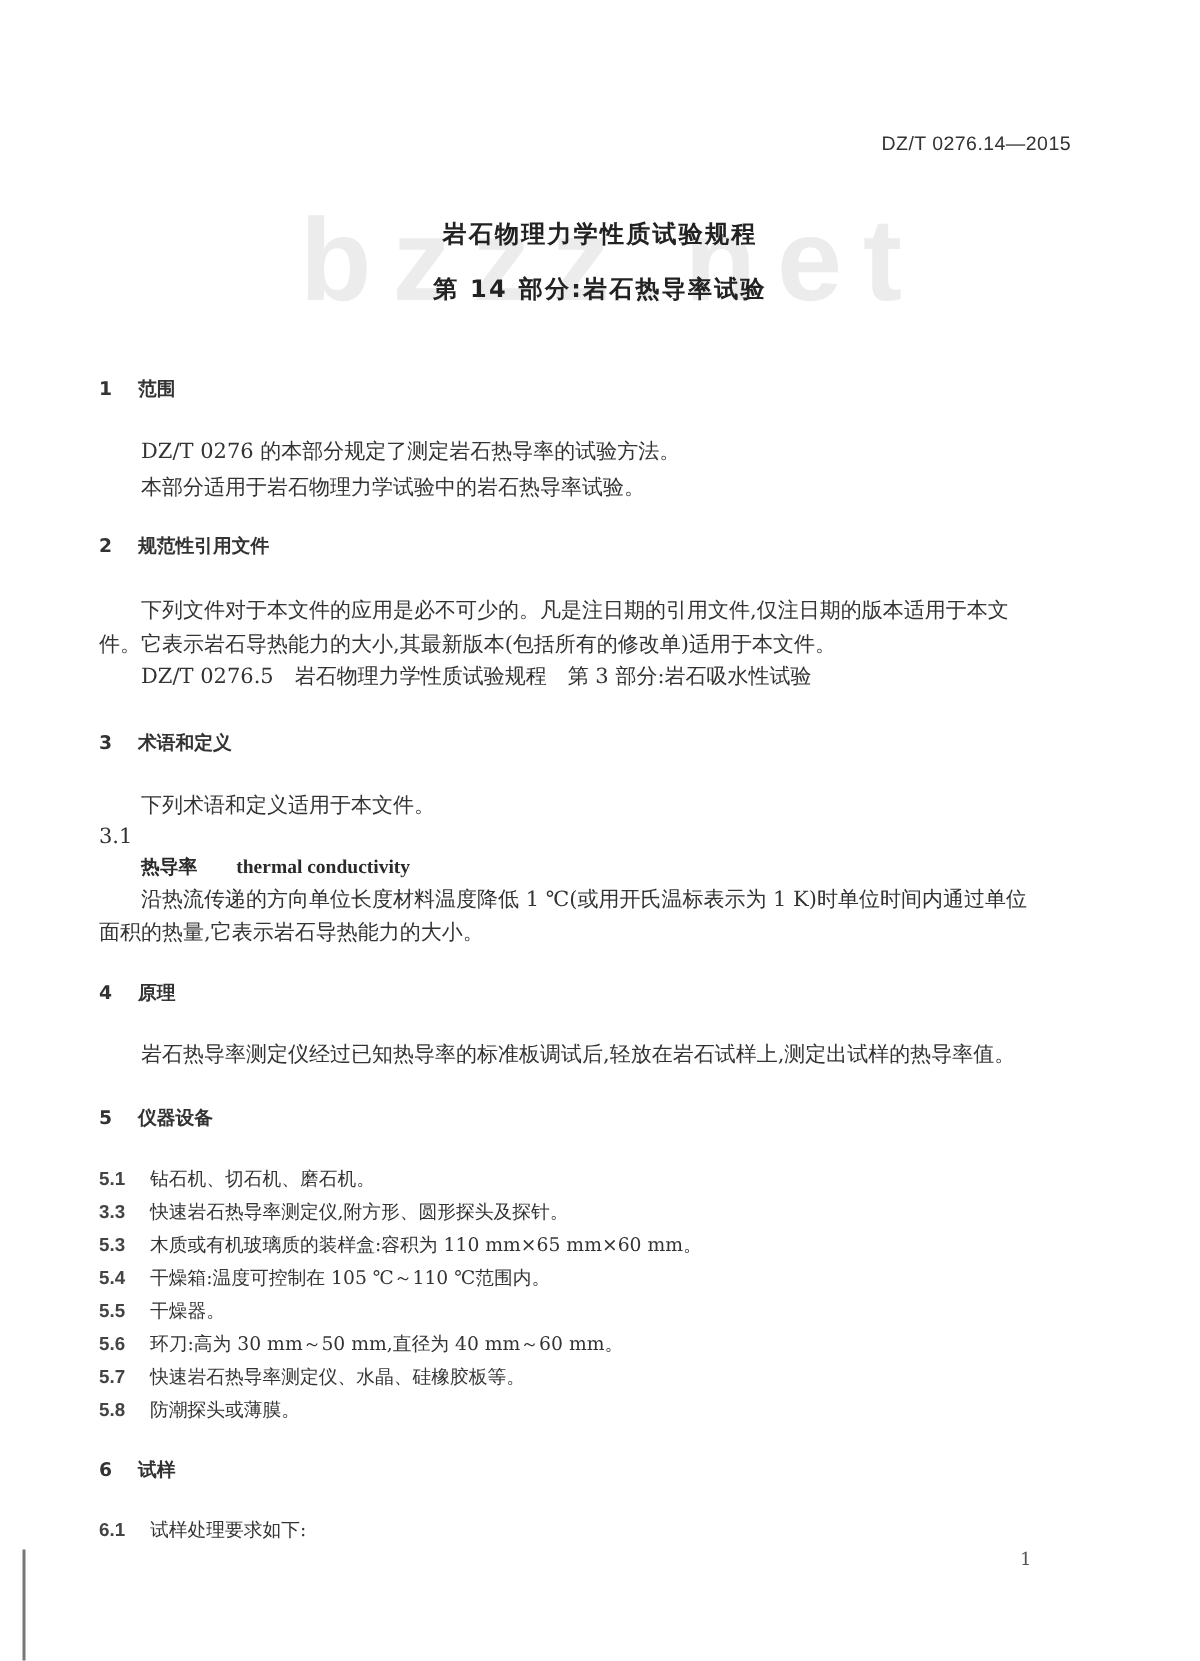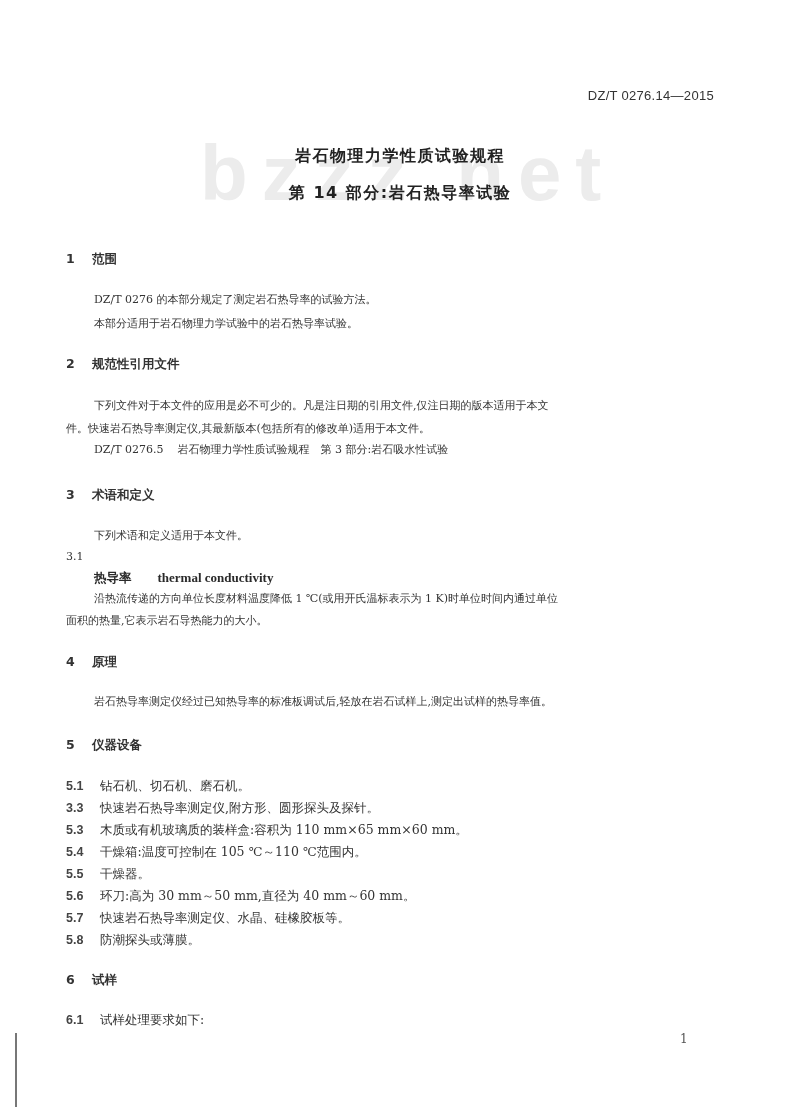--- a/index.html
+++ b/index.html
@@ -21,21 +21,21 @@
     left: 0; width: 800px; text-align: center; font-size: 16px; font-weight: bold;
     font-family: "DejaVu Sans", "Liberation Sans", sans-serif; color: #222; z-index: 1; letter-spacing: 1.5px;
   }
   .title.l1 { top: 146px; }
   .title.l2 { top: 183px; }
   .sec-head {
     left: 66px; font-size: 12.5px; font-weight: bold;
     font-family: "DejaVu Sans", "Liberation Sans", sans-serif; color: #333;
   }
   .sec-head .num { display: inline-block; width: 26px; }
-  .para { font-size: 11px; color: #333; white-space: nowrap; text-align: right; }
+  .para { font-size: 14px; color: #333; white-space: nowrap; text-align: right; }
   .indent { left: 94px; }
   .flush { left: 66px; }
   .term { left: 94px; font-size: 12.5px; font-weight: bold; }
   .term .en { margin-left: 26px; font-family: "Liberation Serif", serif; font-size: 13px; }
   .item { left: 66px; font-size: 12.5px; color: #333; white-space: nowrap; }
   .item .inum {
     display: inline-block; width: 34px; font-weight: bold;
     font-family: "Liberation Sans", "DejaVu Sans", sans-serif; color: #444;
   }
   .page-num { left: 680px; top: 1032px; font-size: 12px; color: #555; }
@@ -55,21 +55,21 @@
 <div class="abs sec-head" style="top:251px;">
   <span class="num">1</span><span>范围</span>
 </div>
 <div class="abs para indent" style="top:292px;">DZ/T 0276 的本部分规定了测定岩石热导率的试验方法。</div>
 <div class="abs para indent" style="top:316px;">本部分适用于岩石物理力学试验中的岩石热导率试验。</div>
 
 <div class="abs sec-head" style="top:356px;">
   <span class="num">2</span><span>规范性引用文件</span>
 </div>
 <div class="abs para indent" style="top:398px;">下列文件对于本文件的应用是必不可少的。凡是注日期的引用文件,仅注日期的版本适用于本文</div>
-<div class="abs para flush" style="top:421px;">件。快速岩石热导率测定仪,其最新版本(包括所有的修改单)适用于本文件。</div>
+<div class="abs para flush" style="top:421px;">件。它表示岩石导热能力的大小,其最新版本(包括所有的修改单)适用于本文件。</div>
 <div class="abs para indent" style="top:442px;">
   <span>DZ/T 0276.5</span><span class="ref-gap">岩石物理力学性质试验规程　第 3 部分:岩石吸水性试验</span>
 </div>
 
 <div class="abs sec-head" style="top:487px;">
   <span class="num">3</span><span>术语和定义</span>
 </div>
 <div class="abs para indent" style="top:528px;">下列术语和定义适用于本文件。</div>
 <div class="abs para flush" style="top:550px;">3.1</div>
 <div class="abs term" style="top:570px;">

